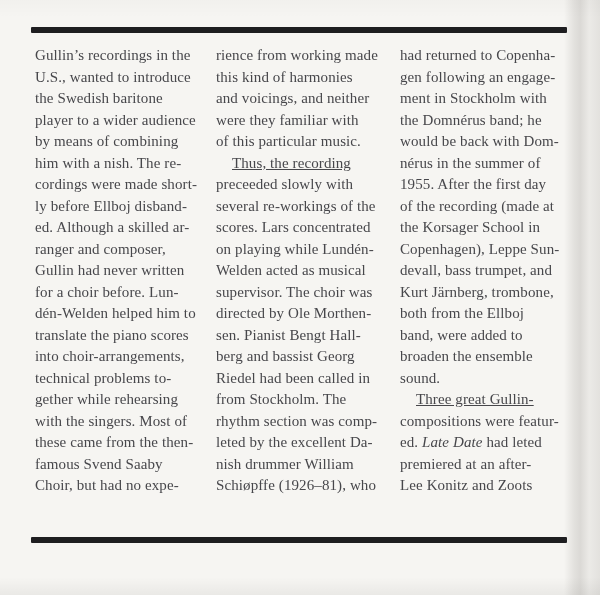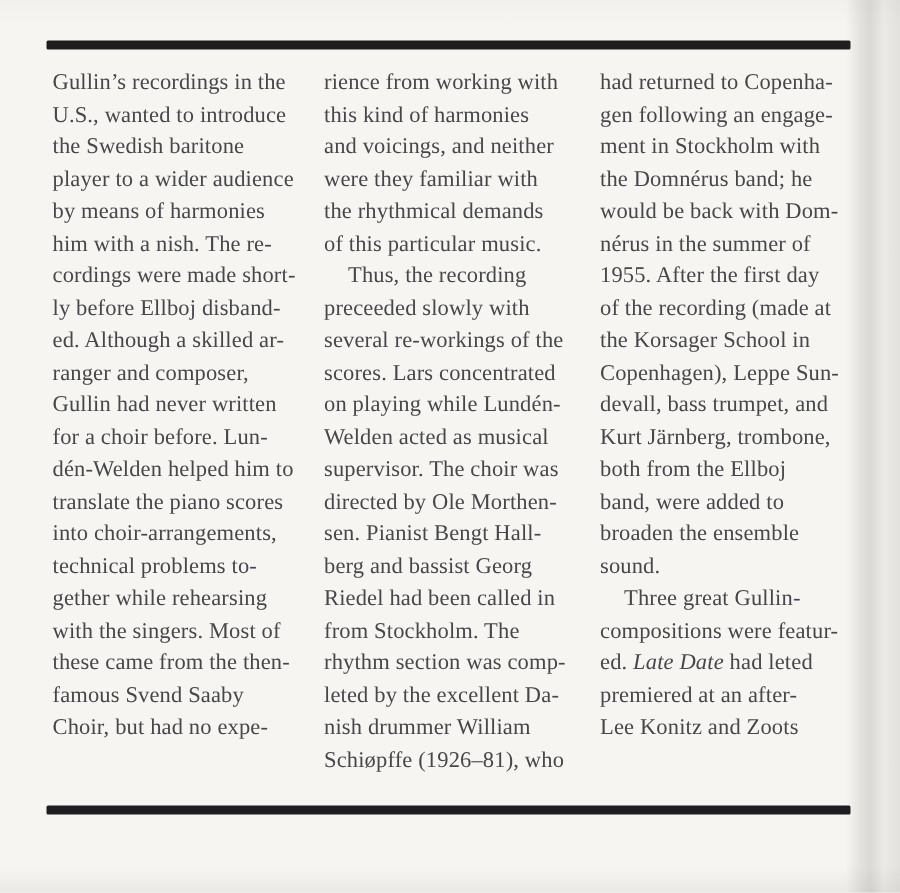--- a/index.html
+++ b/index.html
@@ -54,59 +54,58 @@
     font-size: 15px;
     line-height: 21.5px;
     letter-spacing: 0.1px;
     white-space: nowrap;
   }
   .col-1 { left: 35px;  width: 172px; }
   .col-2 { left: 216px; width: 172px; }
   .col-3 { left: 400px; width: 172px; }
 
   .line { height: 21.5px; }
-  .line.indent { padding-left: 16px; }
+  .line.indent { padding-left: 16px; text-decoration: underline; }
   .line i { font-style: italic; }
 </style>
 </head>
 <body>
 
 <div class="page">
   <div class="rule top"></div>
 
   <div class="text-col col-1">
       <div class="line"><span>Gullin’s recordings in the</span></div>
       <div class="line"><span>U.S., wanted to introduce</span></div>
       <div class="line"><span>the Swedish baritone</span></div>
       <div class="line"><span>player to a wider audience</span></div>
-      <div class="line"><span>by means of harmonies</span></div>
+      <div class="line"><span>by means of combining</span></div>
       <div class="line"><span>him with a nish. The re-</span></div>
       <div class="line"><span>cordings were made short-</span></div>
       <div class="line"><span>ly before Ellboj disband-</span></div>
       <div class="line"><span>ed. Although a skilled ar-</span></div>
       <div class="line"><span>ranger and composer,</span></div>
       <div class="line"><span>Gullin had never written</span></div>
       <div class="line"><span>for a choir before. Lun-</span></div>
       <div class="line"><span>dén-Welden helped him to</span></div>
       <div class="line"><span>translate the piano scores</span></div>
       <div class="line"><span>into choir-arrangements,</span></div>
       <div class="line"><span>technical problems to-</span></div>
       <div class="line"><span>gether while rehearsing</span></div>
       <div class="line"><span>with the singers. Most of</span></div>
       <div class="line"><span>these came from the then-</span></div>
       <div class="line"><span>famous Svend Saaby</span></div>
       <div class="line"><span>Choir, but had no expe-</span></div>
     </div>
 
   <div class="text-col col-2">
-      <div class="line"><span>rience from working with</span></div>
+      <div class="line"><span>rience from working made</span></div>
       <div class="line"><span>this kind of harmonies</span></div>
       <div class="line"><span>and voicings, and neither</span></div>
       <div class="line"><span>were they familiar with</span></div>
-      <div class="line"><span>the rhythmical demands</span></div>
       <div class="line"><span>of this particular music.</span></div>
       <div class="line indent"><span>Thus, the recording</span></div>
       <div class="line"><span>preceeded  slowly with</span></div>
       <div class="line"><span>several re-workings of the</span></div>
       <div class="line"><span>scores. Lars concentrated</span></div>
       <div class="line"><span>on playing while Lundén-</span></div>
       <div class="line"><span>Welden acted as musical</span></div>
       <div class="line"><span>supervisor. The choir was</span></div>
       <div class="line"><span>directed by Ole Morthen-</span></div>
       <div class="line"><span>sen. Pianist Bengt Hall-</span></div>

